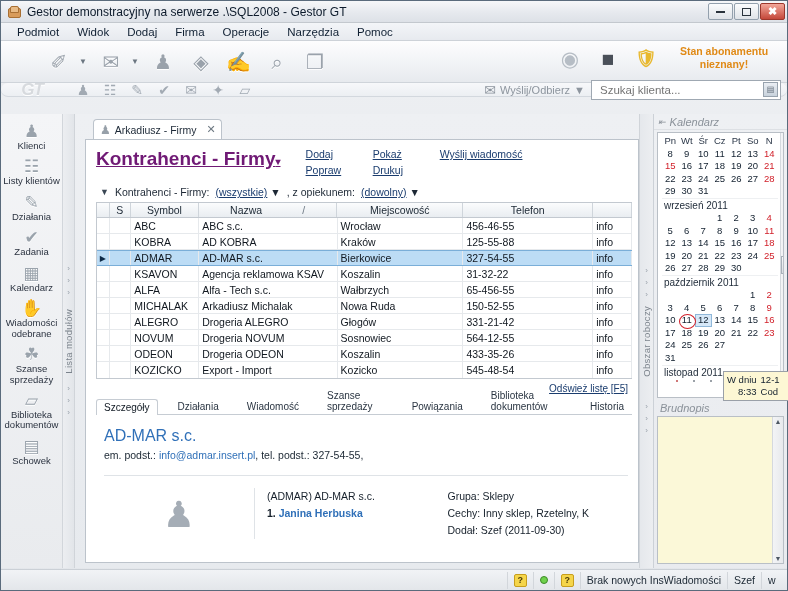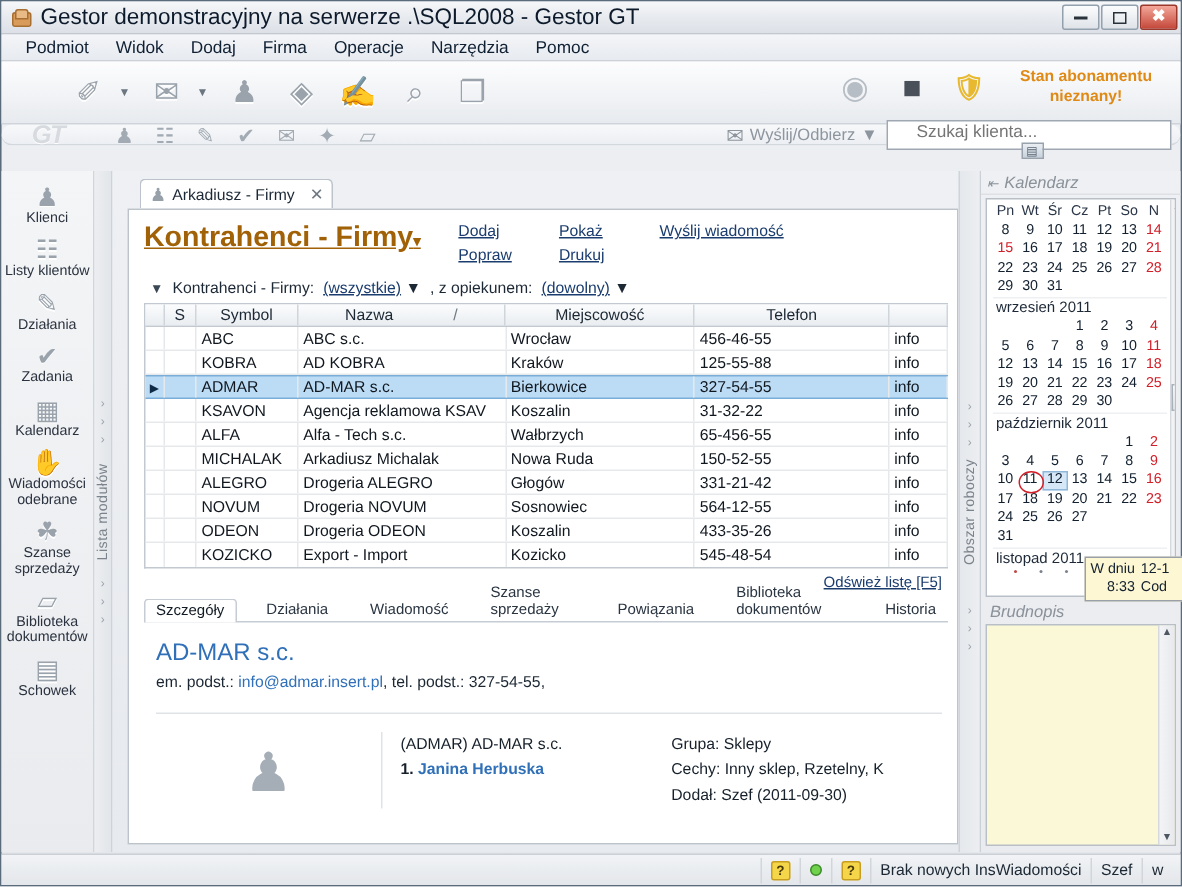--- a/index.html
+++ b/index.html
@@ -14,21 +14,21 @@
     border:1px solid #5a6b7c; }
 
   
   .titlebar { height:22px; background:linear-gradient(180deg,#f6f7f9 0%,#e6e9ee 55%,#dde1e7 100%);
     border-bottom:1px solid #c3c8ce; display:flex; align-items:center; padding:0 2px 0 6px; }
   .titlebar .tico { width:14px; height:13px; margin-right:6px; position:relative; }
   .titlebar .tico:before{content:"";position:absolute;left:1px;top:3px;width:11px;height:8px;
     background:#d89b5a;border:1px solid #a86f33;border-radius:2px;}
   .titlebar .tico:after{content:"";position:absolute;left:3px;top:1px;width:7px;height:5px;
     background:#e8bb86;border:1px solid #a86f33;border-radius:2px 2px 0 0;}
-  .ttitle { font-size:15px; color:#0c1a2b; flex:1; white-space:nowrap; overflow:hidden; }
+  .ttitle { font-size:12px; color:#0c1a2b; flex:1; white-space:nowrap; overflow:hidden; }
   .wbtns { display:flex; gap:1px; }
   .wbtn { width:25px; height:17px; border:1px solid #93a0ad; border-radius:2px;
     background:linear-gradient(180deg,#fbfcfd,#dfe3e8); display:flex; align-items:center; justify-content:center;
     font-size:9px; color:#29323b; }
   .wbtn.close { background:linear-gradient(180deg,#f3a79a,#c4483a); border-color:#9c372c; color:#fff; }
   .gl-min { width:9px; height:3px; border-bottom:2px solid #29323b; }
   .gl-max { width:9px; height:8px; border:1.5px solid #29323b; }
   .gl-x { font-size:11px; font-weight:bold; line-height:1; }
 
   
@@ -52,21 +52,21 @@
   .subbar { height:14px; background:linear-gradient(180deg,#f7f8fa,#eceff3);
     border-bottom:1px solid #d3d8de; display:flex; align-items:center; position:relative;border-radius:10px; }
   .gtlogo { width:62px; text-align:center; font-style:italic; font-weight:bold; font-size:17px;
     color:#d7dade; letter-spacing:-1px; text-shadow:0 1px 0 #fff; }
   .subbtns { display:flex; align-items:center; gap:3px; padding-left:8px; }
   .sbtn { width:24px; height:22px; display:flex; align-items:center; justify-content:center;
     font-size:14px; color:#a2aab3; border-radius:3px; }
   .subbar-right { position:absolute; right:6px; display:flex; align-items:center; gap:6px; }
   .sendrecv { display:flex; align-items:center; gap:4px; color:#8d959e; font-size:11px; }
   .searchbox { width:190px; height:20px; border:1px solid #9fa8b2; background:#fff;
-    display:flex; align-items:center; padding:0 2px 0 6px;flex-direction:column; }
+    display:flex; align-items:center; padding:0 2px 0 6px; }
   .searchbox input { border:0; outline:0; flex:1; font-family:"Liberation Sans",sans-serif;
     font-size:11.5px; color:#4d5560; background:transparent; }
   .searchbtn { width:15px; height:15px; background:linear-gradient(180deg,#eaeef3,#c8d2dc);
     border:1px solid #97a2ad; display:flex; align-items:center; justify-content:center; font-size:8px; color:#5a6673; }
 
   
   .bodyarea { position:absolute; left:0; right:0; top:113px; bottom:22px; display:flex; }
 
   
   .modpanel { width:62px; background:linear-gradient(180deg,#f4f5f7,#e9ebee);
@@ -83,21 +83,21 @@
   .workarea { flex:1; position:relative; background:linear-gradient(180deg,#eef0f3,#e7eaee);
     padding:5px 0 0 10px; overflow:hidden; }
   .tabstrip { height:20px; display:flex; align-items:flex-end; padding-left:8px; }
   .wtab { height:20px; background:#fff; border:1px solid #bcc3cb; border-bottom:0;
     border-radius:4px 4px 0 0; display:flex; align-items:center; padding:0 5px 0 6px; gap:4px; font-size:10.5px; color:#1c2836; }
   .wtab .tabi { font-size:12px; color:#97a0a9; }
   .wtab .tabx { font-size:11px; color:#6e7983; margin-left:6px; }
   .panel { background:#fff; border:1px solid #bcc3cb; height:calc(100% - 25px);
     position:relative; padding:8px 6px 0 10px; }
 
-  .pagetitle { font-size:19px; color:#a16207; font-weight:bold; text-decoration:underline;
+  .pagetitle { font-size:19px; color:#701a75; font-weight:bold; text-decoration:underline;
     display:inline-block; }
   .pagetitle .ca { text-decoration:none; font-size:10px; }
   .titlelinks { display:inline-block; vertical-align:top; margin-left:22px; }
   .tlcol { display:inline-block; vertical-align:top; width:64px; }
   .tlink { display:block; color:#1a3c6e; text-decoration:underline; font-size:10.5px; margin-bottom:4px; cursor:pointer; }
   .filterrow { display:flex; align-items:center; gap:6px; margin:6px 0 4px 4px; font-size:10.5px; color:#1d2835; }
   .fcaret { color:#3a4754; font-size:9px; }
   .flink { color:#1a3c6e; text-decoration:underline; }
 
   

